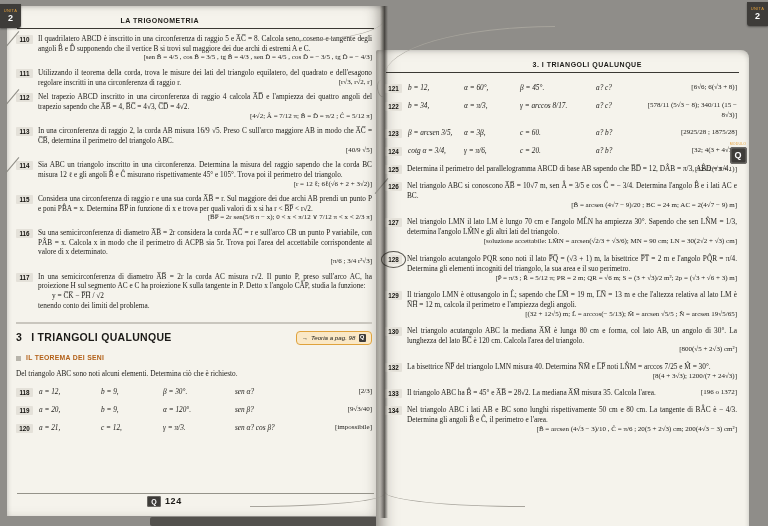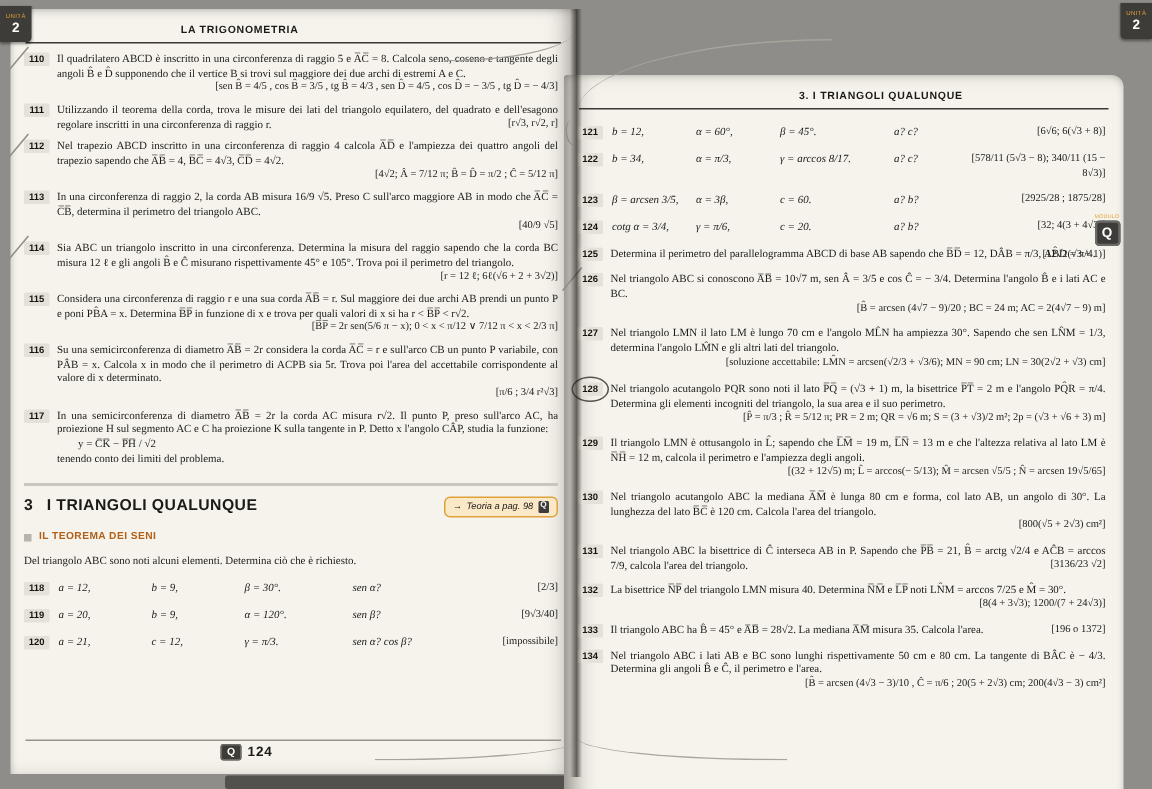--- a/index.html
+++ b/index.html
@@ -240,25 +240,20 @@
     <span class="num">129</span>
     <div class="bd"><span>Il triangolo LMN è ottusangolo in L̂; sapendo che L̅M̅ = 19 m, L̅N̅ = 13 m e che l'altezza relativa al lato LM è N̅H̅ = 12 m, calcola il perimetro e l'ampiezza degli angoli.</span>
       <span class="ans">[(32 + 12√5) m; L̂ = arccos(− 5/13); M̂ = arcsen √5/5 ; N̂ = arcsen 19√5/65]</span></div>
   </div>
   <div class="ex" style="margin-top:7px">
     <span class="num">130</span>
     <div class="bd"><span>Nel triangolo acutangolo ABC la mediana A̅M̅ è lunga 80 cm e forma, col lato AB, un angolo di 30°. La lunghezza del lato B̅C̅ è 120 cm. Calcola l'area del triangolo.</span>
       <span class="ans">[800(√5 + 2√3) cm²]</span></div>
   </div>
   <div class="ex" style="margin-top:7px">
-    <span class="num">131</span>
-    <div class="bd"><span>Nel triangolo ABC la bisettrice di Ĉ interseca AB in P. Sapendo che P̅B̅ = 21, B̂ = arctg √2/4 e AĈB = arccos 7/9, calcola l'area del triangolo.</span>
-      <span class="ans inline">[3136/23 √2]</span></div>
-  </div>
-  <div class="ex" style="margin-top:7px">
     <span class="num">132</span>
     <div class="bd"><span>La bisettrice N̅P̅ del triangolo LMN misura 40. Determina N̅M̅ e L̅P̅ noti LN̂M = arccos 7/25 e M̂ = 30°.</span>
       <span class="ans">[8(4 + 3√3); 1200/(7 + 24√3)]</span></div>
   </div>
   <div class="ex" style="margin-top:7px">
     <span class="num">133</span>
     <div class="bd"><span>Il triangolo ABC ha B̂ = 45° e A̅B̅ = 28√2. La mediana A̅M̅ misura 35. Calcola l'area.</span>
       <span class="ans inline">[196 o 1372]</span></div>
   </div>
   <div class="ex" style="margin-top:7px">

